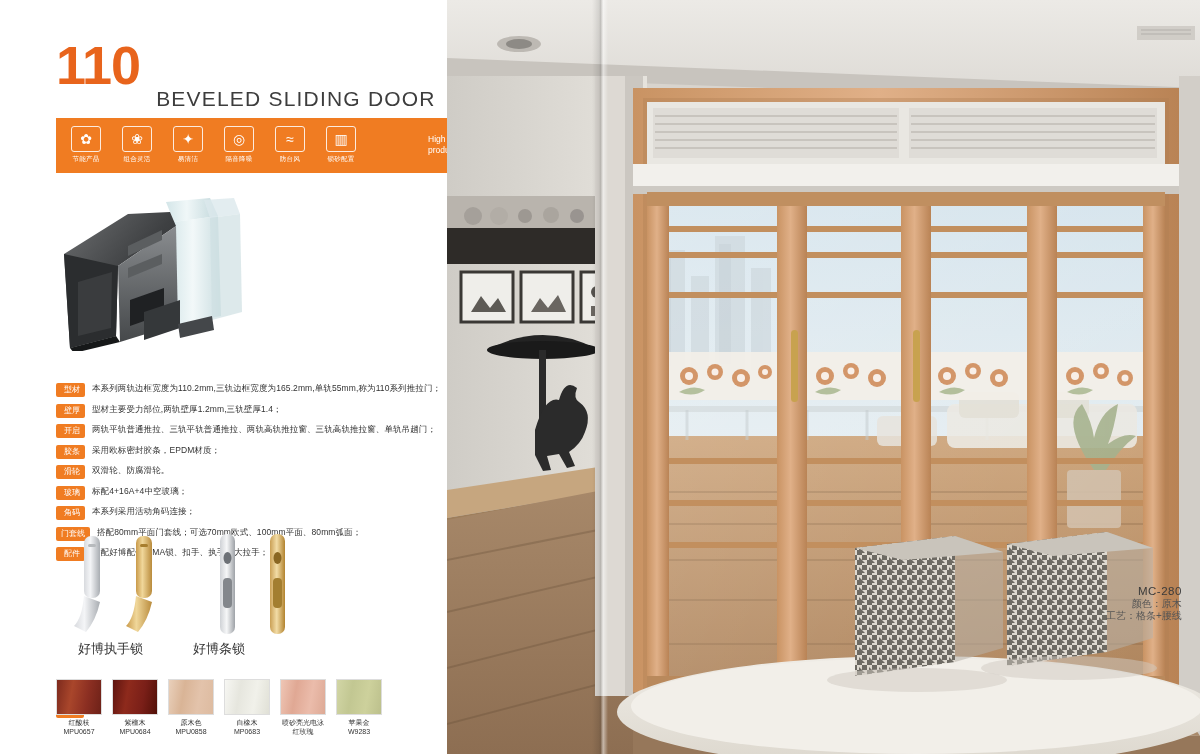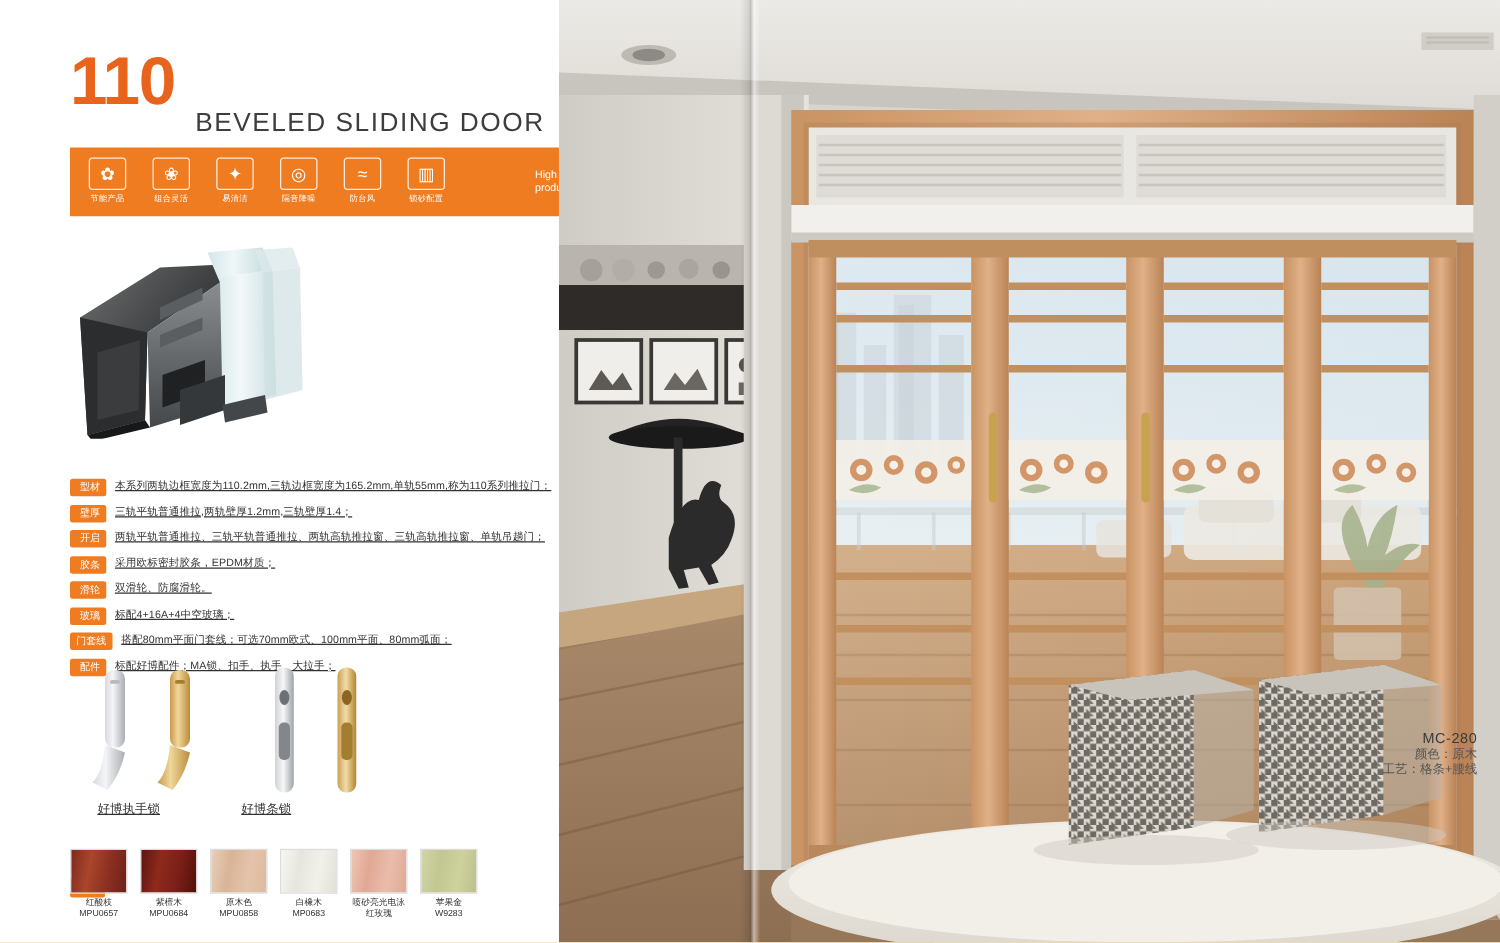--- a/index.html
+++ b/index.html
@@ -2,21 +2,21 @@
 <html><head>
 <meta charset="utf-8">
 <style>
   * { box-sizing: border-box; margin: 0; padding: 0; }
   html, body {
     width: 1200px; height: 754px;
     background: #ffffff;
     font-family: "Liberation Sans", sans-serif;
     overflow: hidden;
   }
-  .page { position: relative; width: 1200px; height: 754px; background:#eab308; }
+  .page { position: relative; width: 1200px; height: 754px; background:#22c55e; }
 
   
   .left { position:absolute; left:0; top:0; width:600px; height:754px; background:#fff; }
 
   .title-block { position:absolute; left:56px; top:40px; display:flex; align-items:flex-start; }
   .big-number {
     font-size:54px; font-weight:bold; color:#e8641c; line-height:50px;
     letter-spacing:-1px; font-family:"Liberation Sans", sans-serif;
   }
   .title-text { margin-left:16px; padding-top:4px;margin-top:43px; }
@@ -52,25 +52,25 @@
   }
 
   
   .specs { position:absolute; left:56px; top:383px; width:470px; }
   .spec-row { display:flex; align-items:flex-start; margin-bottom:6.5px; }
   .spec-tag {
     flex:0 0 auto; background:#f07c22; color:#fff; font-size:8px;
     padding:2px 5px; border-radius:2px; line-height:10px; margin-right:7px;
     white-space:nowrap; min-width:29px; text-align:right;
   }
-  .spec-text { font-size:8.5px; color:#333; line-height:11px; letter-spacing:.1px;text-decoration:underline; }
+  .spec-text { font-size:8.5px; color:#333; line-height:11px; letter-spacing:.1px; }
 
   
   .hardware { position:absolute; left:60px; top:528px; width:300px; height:120px; }
-  .hw-caption { position:absolute; font-size:10px; color:#333;text-decoration:underline; }
+  .hw-caption { position:absolute; font-size:13px; color:#333; }
   .hw-cap-1 { left:78px; top:640px; }
   .hw-cap-2 { left:193px; top:640px; }
 
   
   .colors-tag {
     position:absolute; left:56px; top:664px; background:#f07c22; color:#fff;
     font-size:8px; padding:2px 6px; border-radius:2px;margin-top:39px;
   }
   .swatches { position:absolute; left:56px; top:679px; display:flex; gap:10px; }
   .sw { width:46px; }
@@ -172,37 +172,41 @@
       <polygon points="12,152 58,140 62,146 16,157" fill="#161819"></polygon>
     </svg>
 
     <div class="specs">
       <div class="spec-row">
         <span class="spec-tag">型材</span>
         <span class="spec-text">本系列两轨边框宽度为110.2mm,三轨边框宽度为165.2mm,单轨55mm,称为110系列推拉门；</span>
       </div>
       <div class="spec-row">
         <span class="spec-tag">壁厚</span>
-        <span class="spec-text">三轨平轨普通推拉,两轨壁厚1.2mm,三轨壁厚1.4；</span>
+        <span class="spec-text">型材主要受力部位,两轨壁厚1.2mm,三轨壁厚1.4；</span>
       </div>
       <div class="spec-row">
         <span class="spec-tag">开启</span>
         <span class="spec-text">两轨平轨普通推拉、三轨平轨普通推拉、两轨高轨推拉窗、三轨高轨推拉窗、单轨吊趟门；</span>
       </div>
       <div class="spec-row">
         <span class="spec-tag">胶条</span>
         <span class="spec-text">采用欧标密封胶条，EPDM材质；</span>
       </div>
       <div class="spec-row">
         <span class="spec-tag">滑轮</span>
         <span class="spec-text">双滑轮、防腐滑轮。</span>
       </div>
       <div class="spec-row">
         <span class="spec-tag">玻璃</span>
         <span class="spec-text">标配4+16A+4中空玻璃；</span>
+      </div>
+      <div class="spec-row">
+        <span class="spec-tag">角码</span>
+        <span class="spec-text">本系列采用活动角码连接；</span>
       </div>
       <div class="spec-row">
         <span class="spec-tag">门套线</span>
         <span class="spec-text">搭配80mm平面门套线；可选70mm欧式、100mm平面、80mm弧面；</span>
       </div>
       <div class="spec-row">
         <span class="spec-tag">配件</span>
         <span class="spec-text">标配好博配件；MA锁、扣手、执手、大拉手；</span>
       </div>
     </div>

